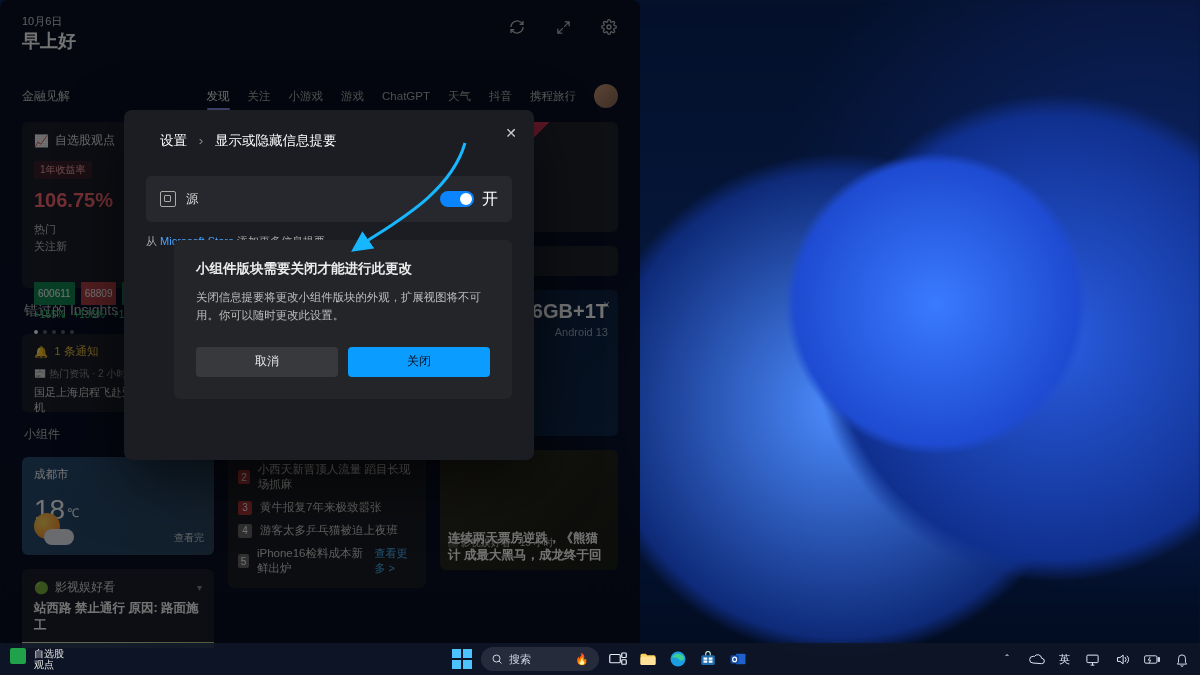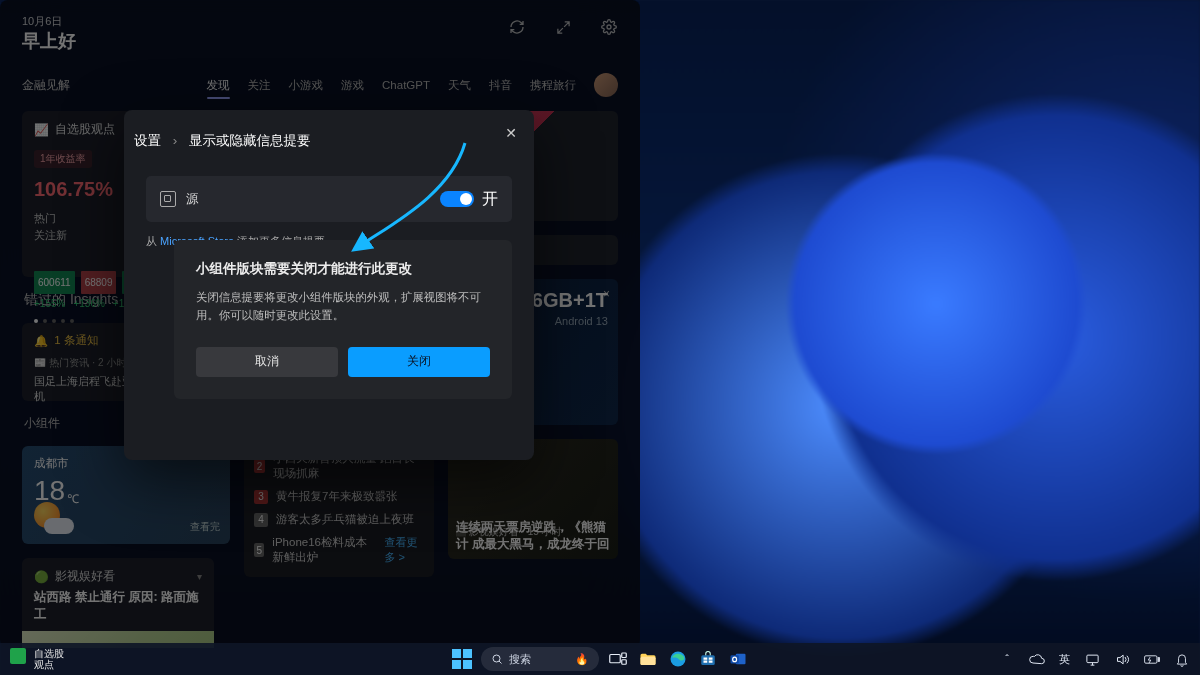--- a/index.html
+++ b/index.html
@@ -15,21 +15,21 @@
   
   .widgets{position:absolute;left:0;top:0;width:640px;height:648px;
     background:rgba(10,18,34,.85);backdrop-filter:blur(30px);
     border-radius:8px;overflow:hidden;font-size:12px;}
   .dim{position:absolute;inset:0;background:rgba(0,0,0,.55);pointer-events:none;}
   .whead{padding:14px 22px 6px;}
   .whead .date{font-size:11px;opacity:.8}
   .whead .greet{font-size:18px;font-weight:600}
   .whead .icos{position:absolute;right:22px;top:18px;display:flex;gap:28px;opacity:.85}
   .whead .icos span{width:18px;height:18px;display:inline-flex;align-items:center;justify-content:center}
-  .tabs{padding:0 22px;display:flex;gap:22px;margin-top:14px;align-items:center}
+  .tabs{padding:0 22px;display:flex;gap:22px;margin-top:25px;align-items:center}
   .tablab{font-size:12px;color:#c8c8c8}
   .tabrow{display:flex;gap:18px;margin-left:auto;align-items:center}
   .tabrow span{font-size:11.5px;color:#bdbdbd}
   .tabrow .active{color:#fff;position:relative}
   .tabrow .active::after{content:"";position:absolute;left:0;right:0;bottom:-6px;height:2px;background:#9aa4ff;border-radius:2px}
   .avatar{width:24px;height:24px;border-radius:50%;background:linear-gradient(135deg,#c97,#865);}
   .grid{padding:14px 22px;display:flex;gap:14px}
   .col{display:flex;flex-direction:column;gap:14px}
   .card{background:rgba(32,36,46,.9);border-radius:6px;padding:10px 12px;position:relative}
   .stockcard{width:192px;height:166px}
@@ -43,23 +43,23 @@
   .pcts span{color:#37d27a}
   .dots{display:flex;gap:5px;margin-top:10px}
   .dots i{width:4px;height:4px;border-radius:50%;background:#666}
   .dots i.on{background:#fff}
   .insmiss{width:192px;height:18px;font-size:14px;color:#bcbcbc;padding-left:2px}
   .alertcard{width:192px;height:78px}
   .alertcard .t{display:flex;align-items:center;gap:6px;font-size:11.5px;color:#f0c246}
   .alertcard .s{font-size:10px;color:#999;margin-top:8px}
   .alertcard .b{font-size:11px;color:#dcdcdc;margin-top:4px;line-height:1.4}
   .sect{width:192px;font-size:12px;color:#bcbcbc;padding-left:2px}
-  .weatherc{width:208px;height:98px;background:linear-gradient(120deg,#274e73,#2a4560);}
+  .weatherc{width:192px;height:98px;background:linear-gradient(120deg,#274e73,#2a4560);}
   .weatherc .city{font-size:11.5px}
-  .weatherc .tmp{font-size:28px;font-weight:300;display:flex;align-items:flex-end;gap:2px;margin-top:4px}
+  .weatherc .tmp{font-size:28px;font-weight:300;display:flex;align-items:center;gap:2px;margin-top:12px}
   .weatherc .tmp sup{font-size:12px;margin-top:4px}
   .weatherc .sun{position:absolute;left:12px;bottom:16px;width:26px;height:26px;border-radius:50%;background:radial-gradient(circle at 35% 35%,#ffd960,#ff9830 70%)}
   .weatherc .cloud{position:absolute;left:22px;bottom:10px;width:30px;height:16px;border-radius:10px;background:#e8eef6}
   .weatherc .more{position:absolute;right:10px;bottom:10px;font-size:10px;color:#cdd}
   .livecard{width:192px;padding:0;overflow:hidden}
   .livecard .tt{padding:10px 12px 4px;display:flex;align-items:center;gap:6px;color:#dcdcdc;font-size:12px}
   .livecard .head{padding:0 12px 8px;font-size:12.5px;font-weight:600}
   .livecard .map{height:58px;background:linear-gradient(135deg,#dfe9c4,#bcd69a,#a4c77d);position:relative}
   .livecard .map::before,.livecard .map::after{content:"";position:absolute;background:#f2a43c;height:4px;border-radius:2px}
   .livecard .map::before{left:10%;top:30%;width:60%}
@@ -78,21 +78,21 @@
   .panda{height:120px;background:linear-gradient(135deg,#2e2c22,#1b1f18)}
   .panda .src{position:absolute;left:8px;top:86px;font-size:10px;color:#ccc}
   .panda .bigc{position:absolute;left:8px;right:8px;bottom:6px;font-size:12.5px;font-weight:600}
   .list{background:#1c1e24;border-radius:6px;padding:8px 10px;font-size:11.5px;color:#d0d0d0;}
   .list .row{display:flex;gap:8px;align-items:center;padding:4px 0}
   .list .num{width:14px;height:14px;border-radius:2px;background:#b03535;color:#fff;font-size:10px;display:flex;align-items:center;justify-content:center}
   .list .num.g{background:#6b6b6b}
   .seeall{color:#49b7ff;font-size:11px;margin-left:auto}
   
   .modalback{position:absolute;left:124px;top:110px;width:410px;height:350px;background:#1b1d22;border-radius:8px;box-shadow:0 20px 60px rgba(0,0,0,.6);z-index:50}
-  .mbx .crumb{padding:22px 10px 0;font-size:13.5px;color:#fff}
+  .mbx .crumb{padding:22px 36px 0;font-size:13.5px;color:#fff}
   .mbx .crumb .set{color:#fff}
   .mbx .crumb .chv{margin:0 8px;color:#888}
   .srcrow{margin:26px 22px 0;background:#26282e;border-radius:5px;height:46px;display:flex;align-items:center;padding:0 14px;gap:10px}
   .srcrow .lab{color:#ddd;font-size:12.5px}
   .srcrow .tog{margin-left:auto;display:flex;align-items:center;gap:8px}
   .switch{width:34px;height:16px;border-radius:10px;background:#0a84ff;position:relative}
   .switch::after{content:"";position:absolute;right:2px;top:2px;width:12px;height:12px;border-radius:50%;background:#fff}
   .storelink{margin:12px 22px 0;font-size:11px;color:#a8a8a8}
   .storelink a{color:#4aa3ff;text-decoration:none}
   .innerdlg{position:absolute;left:50px;top:130px;right:22px;background:#232529;border-radius:6px;padding:20px 22px 22px;color:#ececec}

